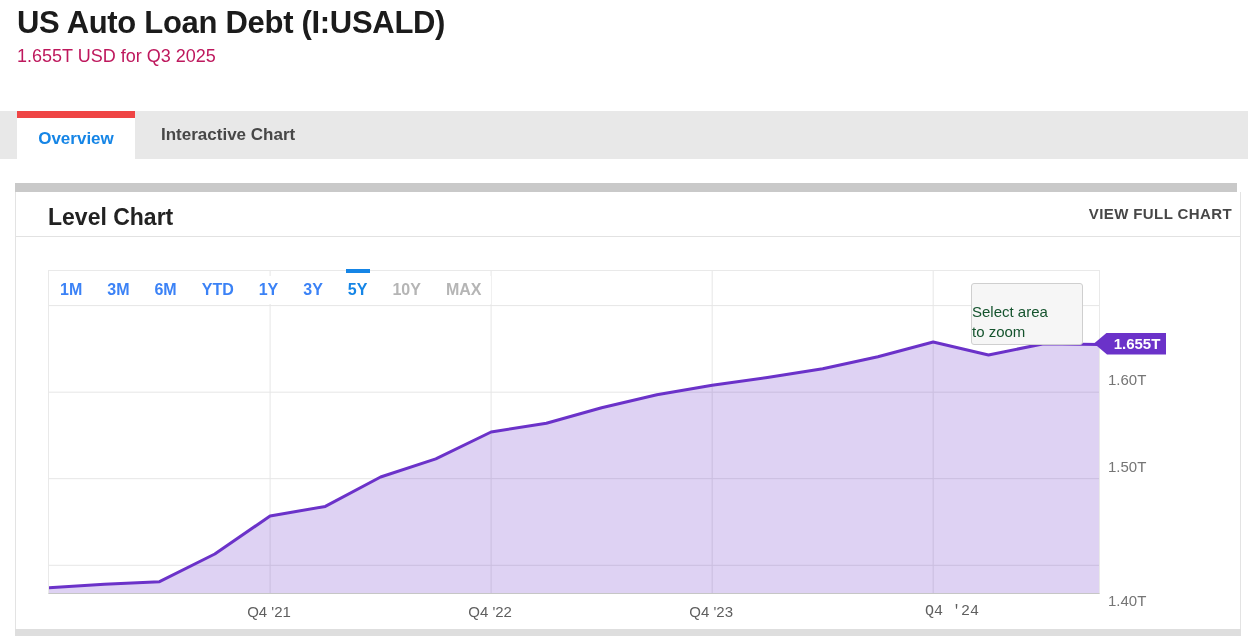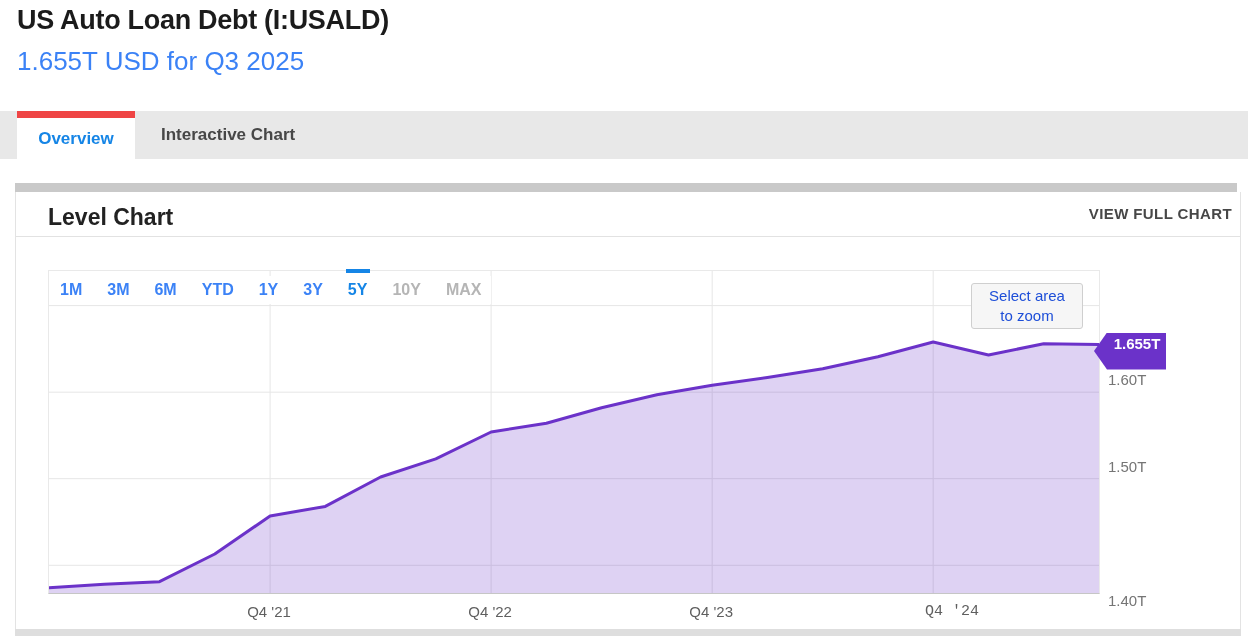--- a/index.html
+++ b/index.html
@@ -1,46 +1,46 @@
 <!DOCTYPE html>
 <html><head>
 <meta charset="utf-8">
 <style>
   html,body{margin:0;padding:0;background:#fff;}
   .stage{position:relative;width:1248px;height:636px;background:#fff;overflow:hidden;
          font-family:"Liberation Sans",sans-serif;}
   
-  .page-title{position:absolute;left:17px;top:5px;font-size:27px;font-weight:700;color:#1b1b1b;letter-spacing:-0.3px;}
-  .page-subtitle{position:absolute;left:17px;top:46px;font-size:26px;font-weight:400;color:#3b82f6;}
+  .page-title{position:absolute;left:17px;top:5px;font-size:31px;font-weight:700;color:#1b1b1b;letter-spacing:-0.3px;}
+  .page-subtitle{position:absolute;left:17px;top:46px;font-size:18px;font-weight:400;color:#be185d;}
   
   .tabbar{position:absolute;left:0;top:111px;width:1248px;height:48px;background:#e8e8e8;display:flex;padding-left:17px;box-sizing:border-box;}
   .tab{height:100%;display:flex;align-items:center;justify-content:center;font-size:17px;font-weight:700;color:#474747;padding:0 26px;box-sizing:border-box;cursor:pointer;}
   .tab.active{background:#fff;color:#1585e6;border-top:7px solid #ef4444;width:118px;padding:0;}
   
   .top-strip{position:absolute;left:15px;top:183px;width:1222px;height:9px;background:#c9c9c9;}
   .card{position:absolute;left:15px;top:192px;width:1226px;height:437px;background:#fff;border-left:1px solid #e3e3e3;border-right:1px solid #e3e3e3;box-sizing:border-box;}
   .card-title{position:absolute;left:48px;top:204px;font-size:23px;font-weight:700;color:#222;}
   .card-action{position:absolute;right:16px;top:205px;font-size:15px;font-weight:700;color:#474747;letter-spacing:0.4px;cursor:pointer;}
   .card-divider{position:absolute;left:16px;top:236px;width:1224px;height:1px;background:#e2e2e2;}
   
   .plot-frame{position:absolute;left:48px;top:270px;width:1050px;height:322px;border:1px solid #e9e9e9;border-bottom-color:#c6c6c6;box-sizing:content-box;}
   .plot-frame svg{position:absolute;left:0;top:0;display:block;}
   
   .range-selector{position:absolute;left:56px;top:276px;height:28px;display:flex;gap:25px;align-items:center;background:#fff;padding:0 10px 0 4px;}
   .range-opt{position:relative;font-size:16px;font-weight:700;color:#3b82f6;line-height:28px;cursor:pointer;}
   .range-opt.active{color:#1585e6;}
   .range-opt.active::before{content:"";position:absolute;left:50%;top:-7px;transform:translateX(-50%);width:24px;height:4px;background:#1585e6;}
   .range-opt.disabled{color:#b5b5b5;cursor:default;}
   
-  .zoom-hint{position:absolute;left:971px;top:283px;width:110px;height:42px;background:#f6f6f6;border:1px solid #cfcfcf;border-radius:3px;font-size:15px;line-height:20px;color:#1d4ed8;text-align:center;padding-top:2px;box-sizing:content-box;}
+  .zoom-hint{position:absolute;left:971px;top:283px;width:110px;height:42px;background:#f6f6f6;border:1px solid #cfcfcf;border-radius:3px;font-size:15px;line-height:20px;color:#14532d;padding-top:18px;box-sizing:content-box;}
   
   .ytick{position:absolute;left:1108px;font-size:15px;color:#757575;}
   .xtick{position:absolute;top:603px;width:80px;text-align:center;font-size:15px;color:#5f5f5f;}
   
-  .value-badge{position:absolute;left:1094px;width:58px;height:37px;background:#6b32c9;color:#fff;font-size:15px;font-weight:700;line-height:22px;text-align:center;padding-left:14px;clip-path:polygon(0 50%,13px 0,100% 0,100% 100%,13px 100%);}
+  .value-badge{position:absolute;left:1094px;width:58px;height:22px;background:#6b32c9;color:#fff;font-size:15px;font-weight:700;line-height:22px;text-align:center;padding-left:14px;clip-path:polygon(0 50%,13px 0,100% 0,100% 100%,13px 100%);}
   .bottom-strip{position:absolute;left:15px;top:629px;width:1226px;height:7px;background:#dedede;}
 </style>
 </head>
 <body>
 
 <div class="stage">
 
   <div class="page-title">US Auto Loan Debt (I:USALD)</div>
   <div class="page-subtitle">1.655T USD for Q3 2025</div>
 

